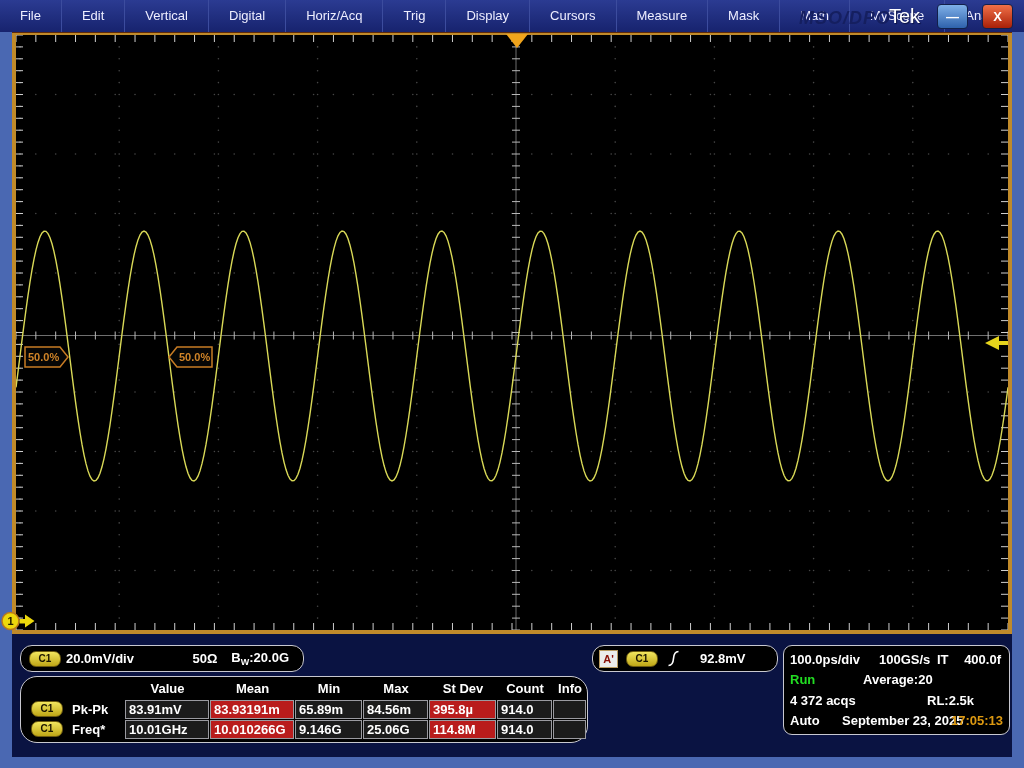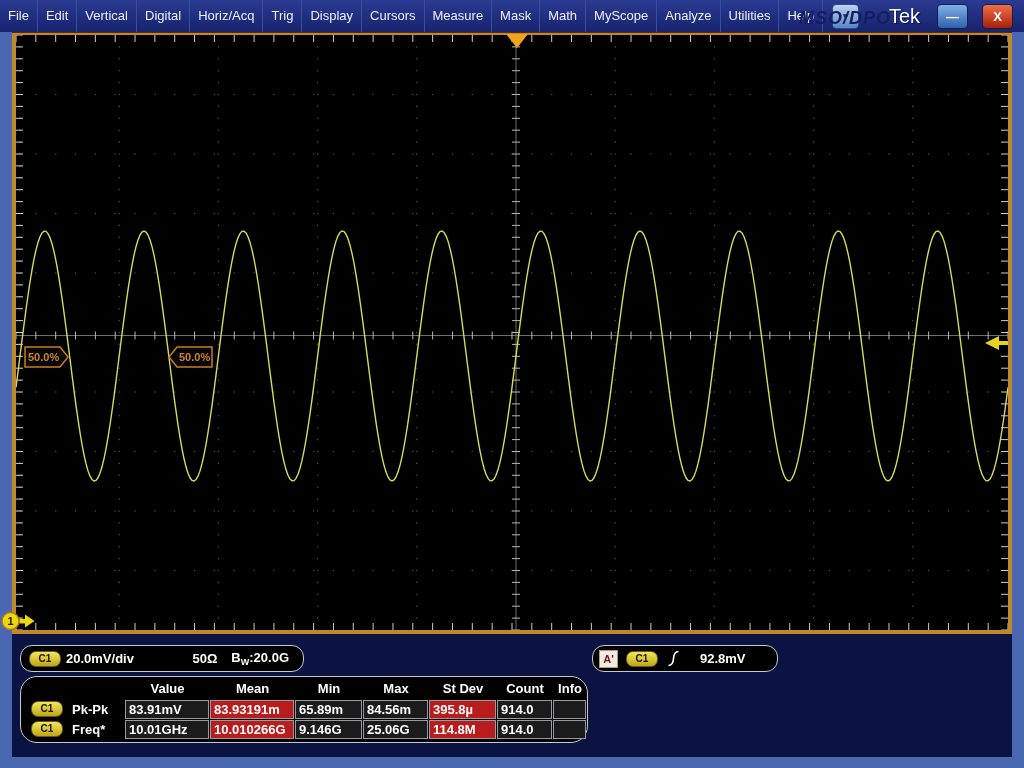--- a/index.html
+++ b/index.html
@@ -3,21 +3,21 @@
 <meta charset="utf-8">
 <style>
   html,body{margin:0;padding:0;background:#222;}
   #window{position:relative;width:1024px;height:768px;background:#4a68b2;
           font-family:"Liberation Sans",sans-serif;overflow:hidden;}
 
   
   .menubar{position:absolute;left:0;top:0;width:1024px;height:32px;
            background:linear-gradient(#2b3b92,#17236e);display:flex;align-items:center;
            color:#eef;font-size:13px;z-index:5;}
-  .menu-item{padding:0 8px;height:32px;line-height:32px;border-right:1px solid #3c4c9e;cursor:default;white-space:nowrap;}
+  .menu-item{padding:0 20px;height:32px;line-height:32px;border-right:1px solid #3c4c9e;cursor:default;white-space:nowrap;}
   .overflow-btn{width:25px;height:23px;margin-left:9px;border-radius:4px;
                 background:linear-gradient(#bcd4f0,#5a84c4);color:#17307c;font-size:10px;
                 display:flex;align-items:center;justify-content:center;border:1px solid #2a4a8c;}
   .watermark{position:absolute;left:799px;top:8px;color:#151f60;font-weight:bold;font-style:italic;font-size:18px;letter-spacing:1px;}
   .brand{position:absolute;left:889px;top:5px;color:#fff;font-weight:normal;font-size:20px;text-shadow:1px 1px 1px #0a1040;}
   .win-btn{position:absolute;top:4px;width:29px;height:23px;border-radius:4px;color:#fff;
            display:flex;align-items:center;justify-content:center;font-weight:bold;font-size:13px;border:1px solid #12204a;}
   .min{left:937px;background:linear-gradient(#7fb0e8,#2e62ac);}
   .close{left:982px;background:linear-gradient(#f07048,#a82008);}
 
@@ -1326,20 +1326,33 @@
 
   <div class="readout" style="left:592px;top:645px;width:184px;height:25px;">
     <span class="aevent">A'</span>
     <span class="cbadge ml8">C1</span>
     <svg class="trig-slope" width="13" height="17">
       <path d="M1.5,15.5 Q6,15.5 6.5,8.5 Q7,1.5 11.5,1.5" fill="none" stroke="#fff" stroke-width="1.6"></path>
     </svg>
     <span class="trig-level">92.8mV</span>
   </div>
 
+  <div class="acq-panel">
+    <span style="left:6px;top:6px;">100.0ps/div</span>
+    <span style="left:95px;top:6px;">100GS/s</span>
+    <span style="left:153px;top:6px;">IT</span>
+    <span style="right:8px;top:6px;">400.0f</span>
+    <span class="run-state" style="left:6px;top:26px;">Run</span>
+    <span style="left:79px;top:26px;">Average:20</span>
+    <span style="left:6px;top:47px;">4 372 acqs</span>
+    <span style="left:143px;top:47px;">RL:2.5k</span>
+    <span style="left:6px;top:67px;">Auto</span>
+    <span style="left:58px;top:67px;">September 23, 2025</span>
+    <span class="clock" style="right:6px;top:67px;">17:05:13</span>
+  </div>
 
   <div class="meas-box">
     <div class="meas-grid" id="meas-grid">
         <div class="hcell"></div>
         <div class="hcell">Value</div>
         <div class="hcell">Mean</div>
         <div class="hcell">Min</div>
         <div class="hcell">Max</div>
         <div class="hcell">St Dev</div>
         <div class="hcell">Count</div>

